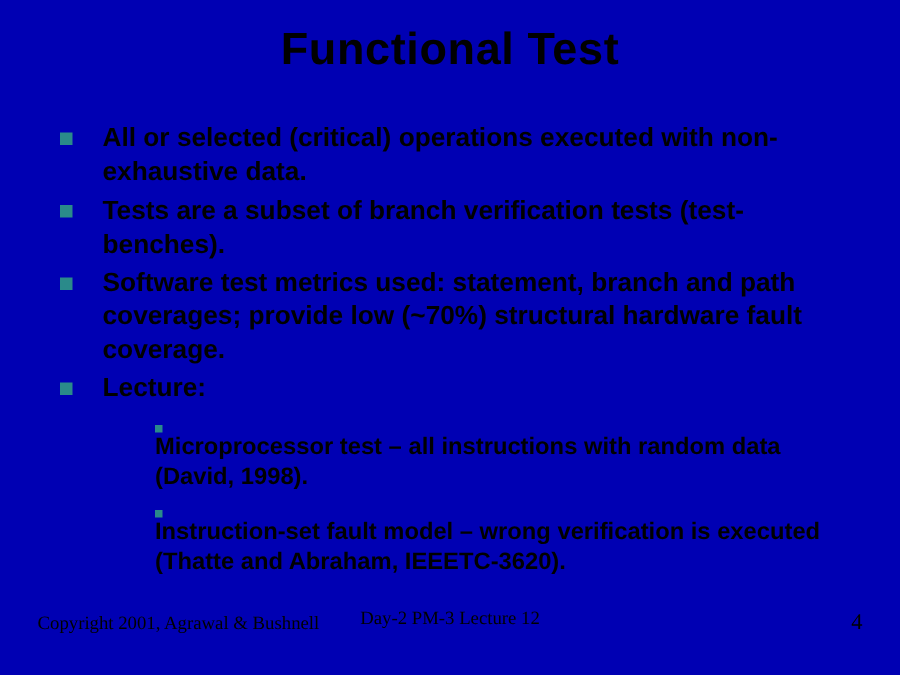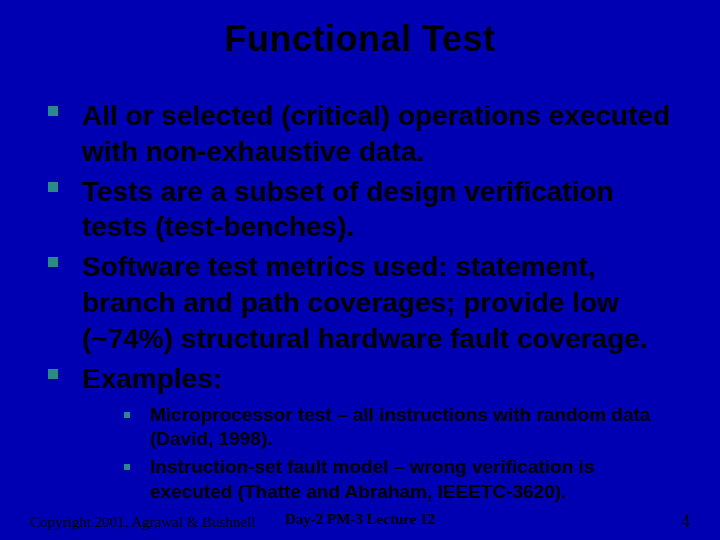--- a/index.html
+++ b/index.html
@@ -33,87 +33,88 @@
   .bullet-sq {
     width: 10px;
     height: 10px;
     background: #2a8a8a;
     flex: 0 0 10px;
     margin-top: 8px;
     margin-right: 24px;
   }
   .item-text {
     font-weight: bold;
-    font-size: 28px;
+    font-size: 21px;
     line-height: 1.28;
     color: #000;
   }
   ul.sub {
     list-style: none;
     margin-left: 76px;
     margin-top: 6px;
   }
   ul.sub > li {
     display: flex;
     align-items: flex-start;
     margin-bottom: 4px;
+    flex-direction: column;
   }
   .bullet-sm {
     width: 6px;
     height: 6px;
     background: #2a8a8a;
     flex: 0 0 6px;
     margin-top: 9px;
     margin-right: 20px;
   }
   .sub-text {
     font-weight: bold;
     font-size: 19px;
     line-height: 1.28;
     color: #000;
   }
   .italic { }
   .footer {
     position: absolute;
-    bottom: 8px;
+    bottom: 32px;
     left: 0;
     width: 100%;
     padding: 0 30px;
     display: flex;
     justify-content: space-between;
     align-items: baseline;
     font-family: "Times New Roman", Times, serif;
     font-size: 15px;
     color: #000;
   }
-  .footer .center { position: absolute; left: 50%; transform: translateX(-50%); font-weight: bold; }
+  .footer .center { position: absolute; left: 50%; transform: translateX(-50%); }
   .footer .right { font-size: 18px; }
 </style>
 </head>
 <body>
 
 <div class="title">Functional Test</div>
 
 <div class="content">
   <ul class="main">
     <li>
       <span class="bullet-sq"></span>
       <span class="item-text">All or selected (critical) operations executed with non-exhaustive data.</span>
     </li>
     <li>
       <span class="bullet-sq"></span>
-      <span class="item-text">Tests are a subset of design verification tests (test-benches).</span>
+      <span class="item-text">Tests are a subset of branch verification tests (test-benches).</span>
     </li>
     <li>
       <span class="bullet-sq"></span>
-      <span class="item-text">Software test metrics used: statement, branch and path coverages; provide low (~74%) structural hardware fault coverage.</span>
+      <span class="item-text">Software test metrics used: statement, branch and path coverages; provide low (~70%) structural hardware fault coverage.</span>
     </li>
     <li>
       <span class="bullet-sq"></span>
-      <span class="item-text">Examples:</span>
+      <span class="item-text">Lecture:</span>
     </li>
   </ul>
 
   <ul class="sub">
     <li>
       <span class="bullet-sm"></span>
       <span class="sub-text">Microprocessor test – all instructions with random data (David, 1998).</span>
     </li>
     <li>
       <span class="bullet-sm"></span>

